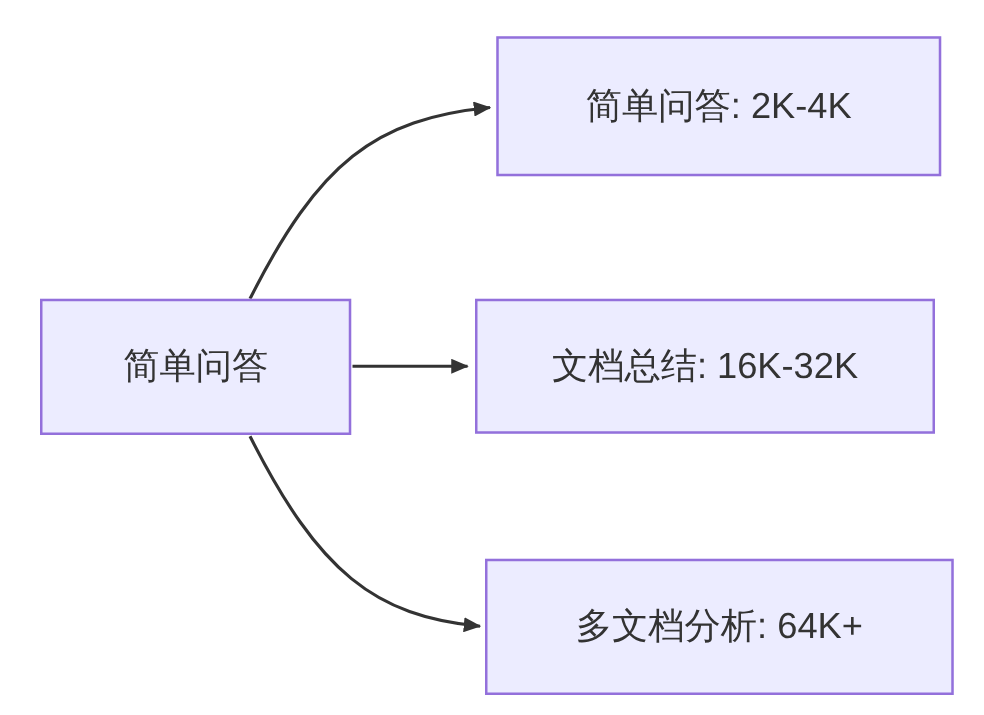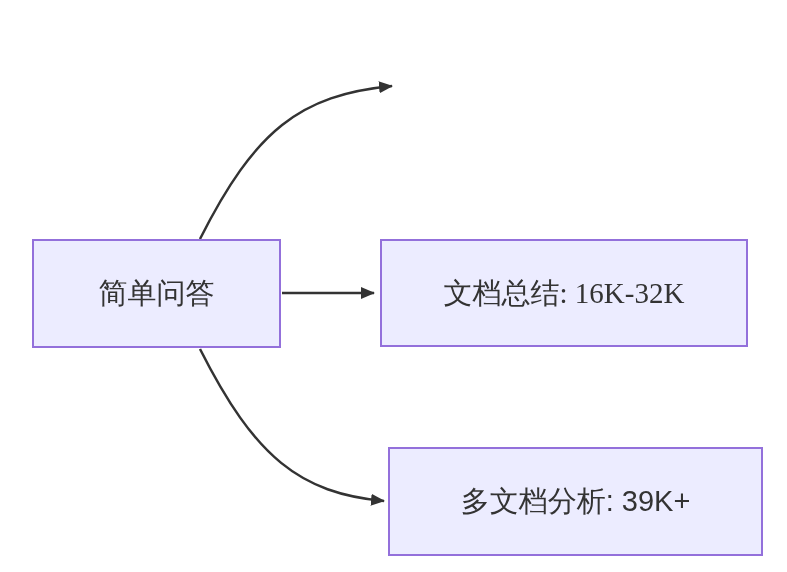--- a/index.html
+++ b/index.html
@@ -31,21 +31,21 @@
     color: #333333;
     display: flex;
     align-items: center;
     justify-content: center;
     font-size: 29px;
     line-height: 1.2;
     white-space: nowrap;
   }
   .node-root   { left: 32px;  top: 239px; width: 249px; height: 109px; }
   .node-top    { left: 397px; top: 29px;  width: 356px; height: 112px; }
-  .node-middle { left: 380px; top: 239px; width: 368px; height: 108px; font-family: Liberation Serif, serif; }
+  .node-middle { left: 380px; top: 239px; width: 368px; height: 108px; }
   .node-bottom { left: 388px; top: 447px; width: 375px; height: 109px; }
 </style>
 </head>
 <body>
 
 <div class="canvas">
 
   <svg class="edges" viewBox="0 0 787 572" xmlns="http://www.w3.org/2000/svg">
     <defs>
       <marker id="arrowhead" markerUnits="userSpaceOnUse" markerWidth="14" markerHeight="12" refX="13" refY="6" orient="auto">
@@ -54,22 +54,25 @@
     </defs>
     <path d="M200,239 C255,130 300,95 392,86" fill="none" stroke="#333333" stroke-width="2.5" marker-end="url(#arrowhead)"></path>
     <path d="M282,293 L374,293" fill="none" stroke="#333333" stroke-width="2.5" marker-end="url(#arrowhead)"></path>
     <path d="M200,349 C255,458 300,493 384,501" fill="none" stroke="#333333" stroke-width="2.5" marker-end="url(#arrowhead)"></path>
   </svg>
 
   <div class="node node-root">
     <span>简单问答</span>
   </div>
 
+  <div class="node node-top">
+    <span>简单问答: 2K-4K</span>
+  </div>
 
   <div class="node node-middle">
     <span>文档总结: 16K-32K</span>
   </div>
 
   <div class="node node-bottom">
-    <span>多文档分析: 39K+</span>
+    <span>多文档分析: 64K+</span>
   </div>
 
 </div>
 
 </body></html>

